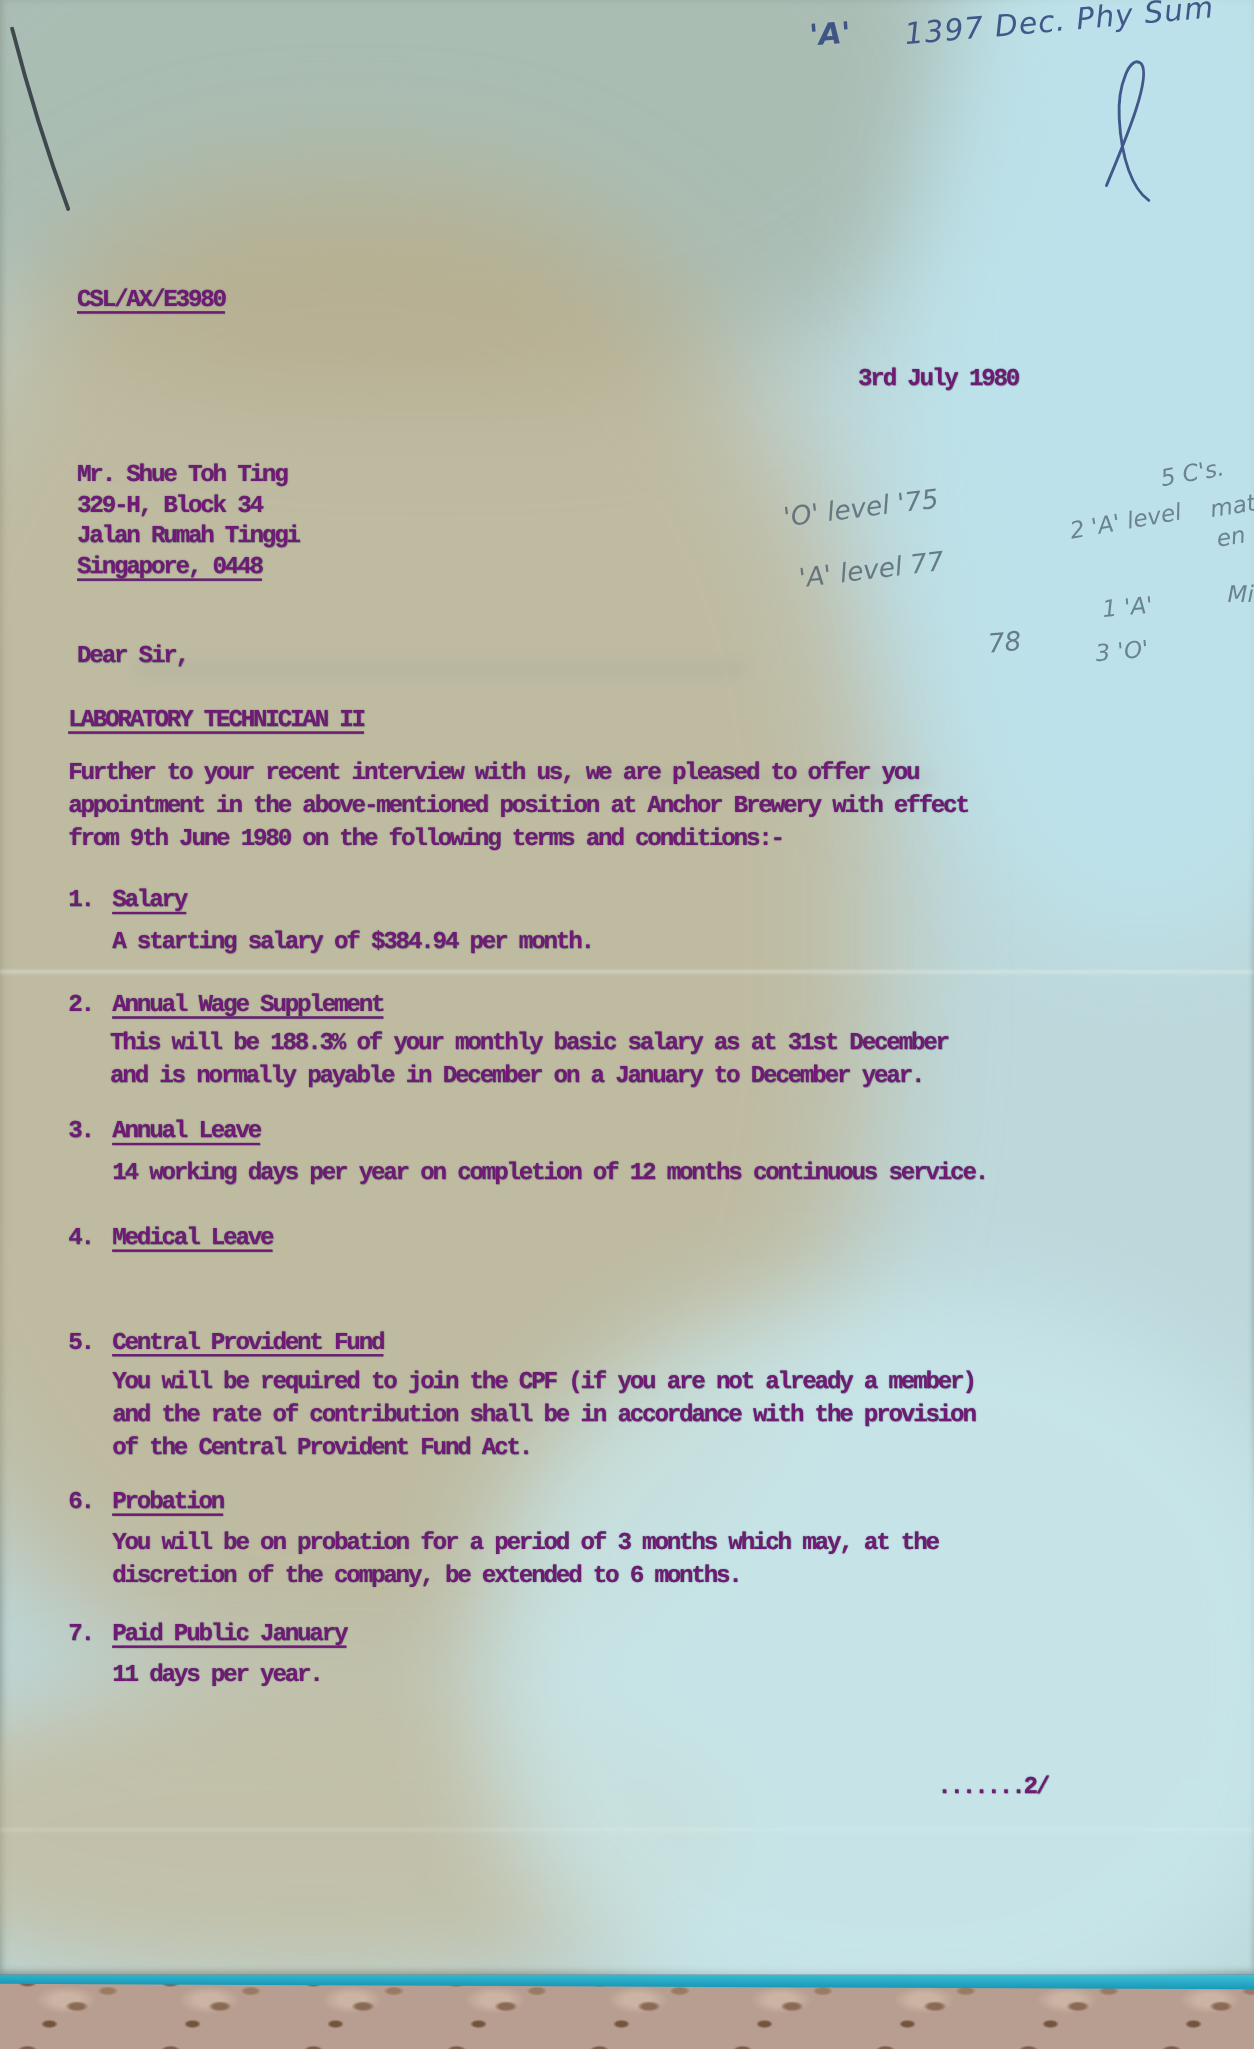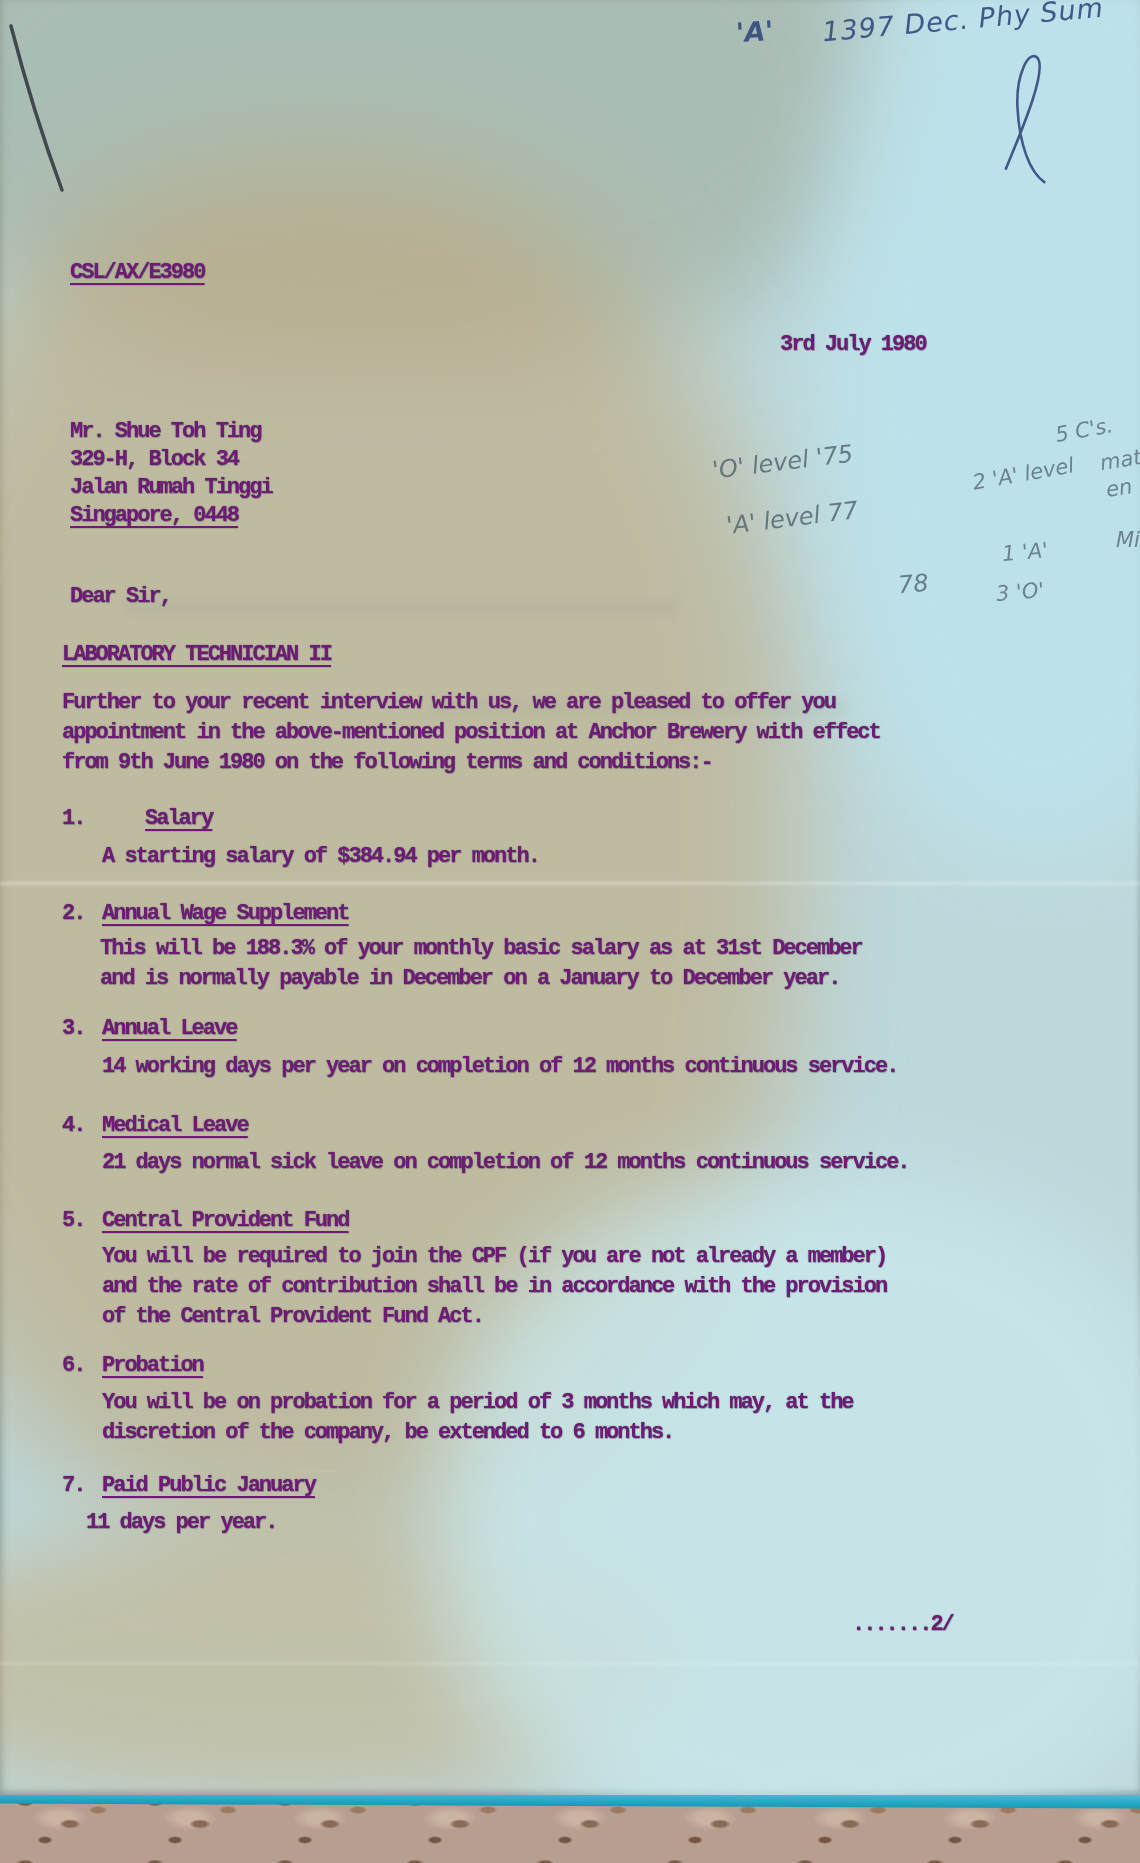--- a/index.html
+++ b/index.html
@@ -100,47 +100,46 @@
 
     <div class="typed" style="left:70px;top:582px;">Dear Sir,</div>
 
     <div class="typed u" style="left:62px;top:640px;">LABORATORY TECHNICIAN II</div>
 
     <div class="typed" style="left:62px;top:688px;width:900px;">Further to your recent interview with us, we are pleased to offer you
 appointment in the above-mentioned position at Anchor Brewery with effect
 from 9th June 1980 on the following terms and conditions:-</div>
 
     <div class="typed" style="left:62px;top:804px;">1.</div>
-    <div class="typed u" style="left:102px;top:804px;margin-left:43px;">Salary</div>
+    <div class="typed u" style="left:102px;top:804px;">Salary</div>
     <div class="typed" style="left:102px;top:842px;width:880px;">A starting salary of $384.94 per month.</div>
 
     <div class="typed" style="left:62px;top:899px;">2.</div>
     <div class="typed u" style="left:102px;top:899px;">Annual Wage Supplement</div>
     <div class="typed" style="left:100px;top:934px;width:880px;">This will be 188.3% of your monthly basic salary as at 31st December
 and is normally payable in December on a January to December year.</div>
 
     <div class="typed" style="left:62px;top:1014px;">3.</div>
     <div class="typed u" style="left:102px;top:1014px;">Annual Leave</div>
     <div class="typed" style="left:102px;top:1052px;width:900px;">14 working days per year on completion of 12 months continuous service.</div>
 
     <div class="typed" style="left:62px;top:1111px;">4.</div>
     <div class="typed u" style="left:102px;top:1111px;">Medical Leave</div>
-    <div class="typed" style="left:102px;top:1148px;width:900px;">21 days normal sick leave on completion of 12 months continuous service.</div>
 
     <div class="typed" style="left:62px;top:1206px;">5.</div>
     <div class="typed u" style="left:102px;top:1206px;">Central Provident Fund</div>
     <div class="typed" style="left:102px;top:1242px;width:880px;">You will be required to join the CPF (if you are not already a member)
 and the rate of contribution shall be in accordance with the provision
 of the Central Provident Fund Act.</div>
 
     <div class="typed" style="left:62px;top:1351px;">6.</div>
     <div class="typed u" style="left:102px;top:1351px;">Probation</div>
     <div class="typed" style="left:102px;top:1388px;width:880px;">You will be on probation for a period of 3 months which may, at the
 discretion of the company, be extended to 6 months.</div>
 
     <div class="typed" style="left:62px;top:1471px;">7.</div>
     <div class="typed u" style="left:102px;top:1471px;">Paid Public January</div>
-    <div class="typed" style="left:86px;top:1508px;width:880px;">11 days per year.</div>
+    <div class="typed" style="left:102px;top:1508px;width:880px;">11 days per year.</div>
 
     <div class="typed" style="left:852px;top:1610px;">.......2/</div>
 
   </div>
 </div>
 
 </body></html>

